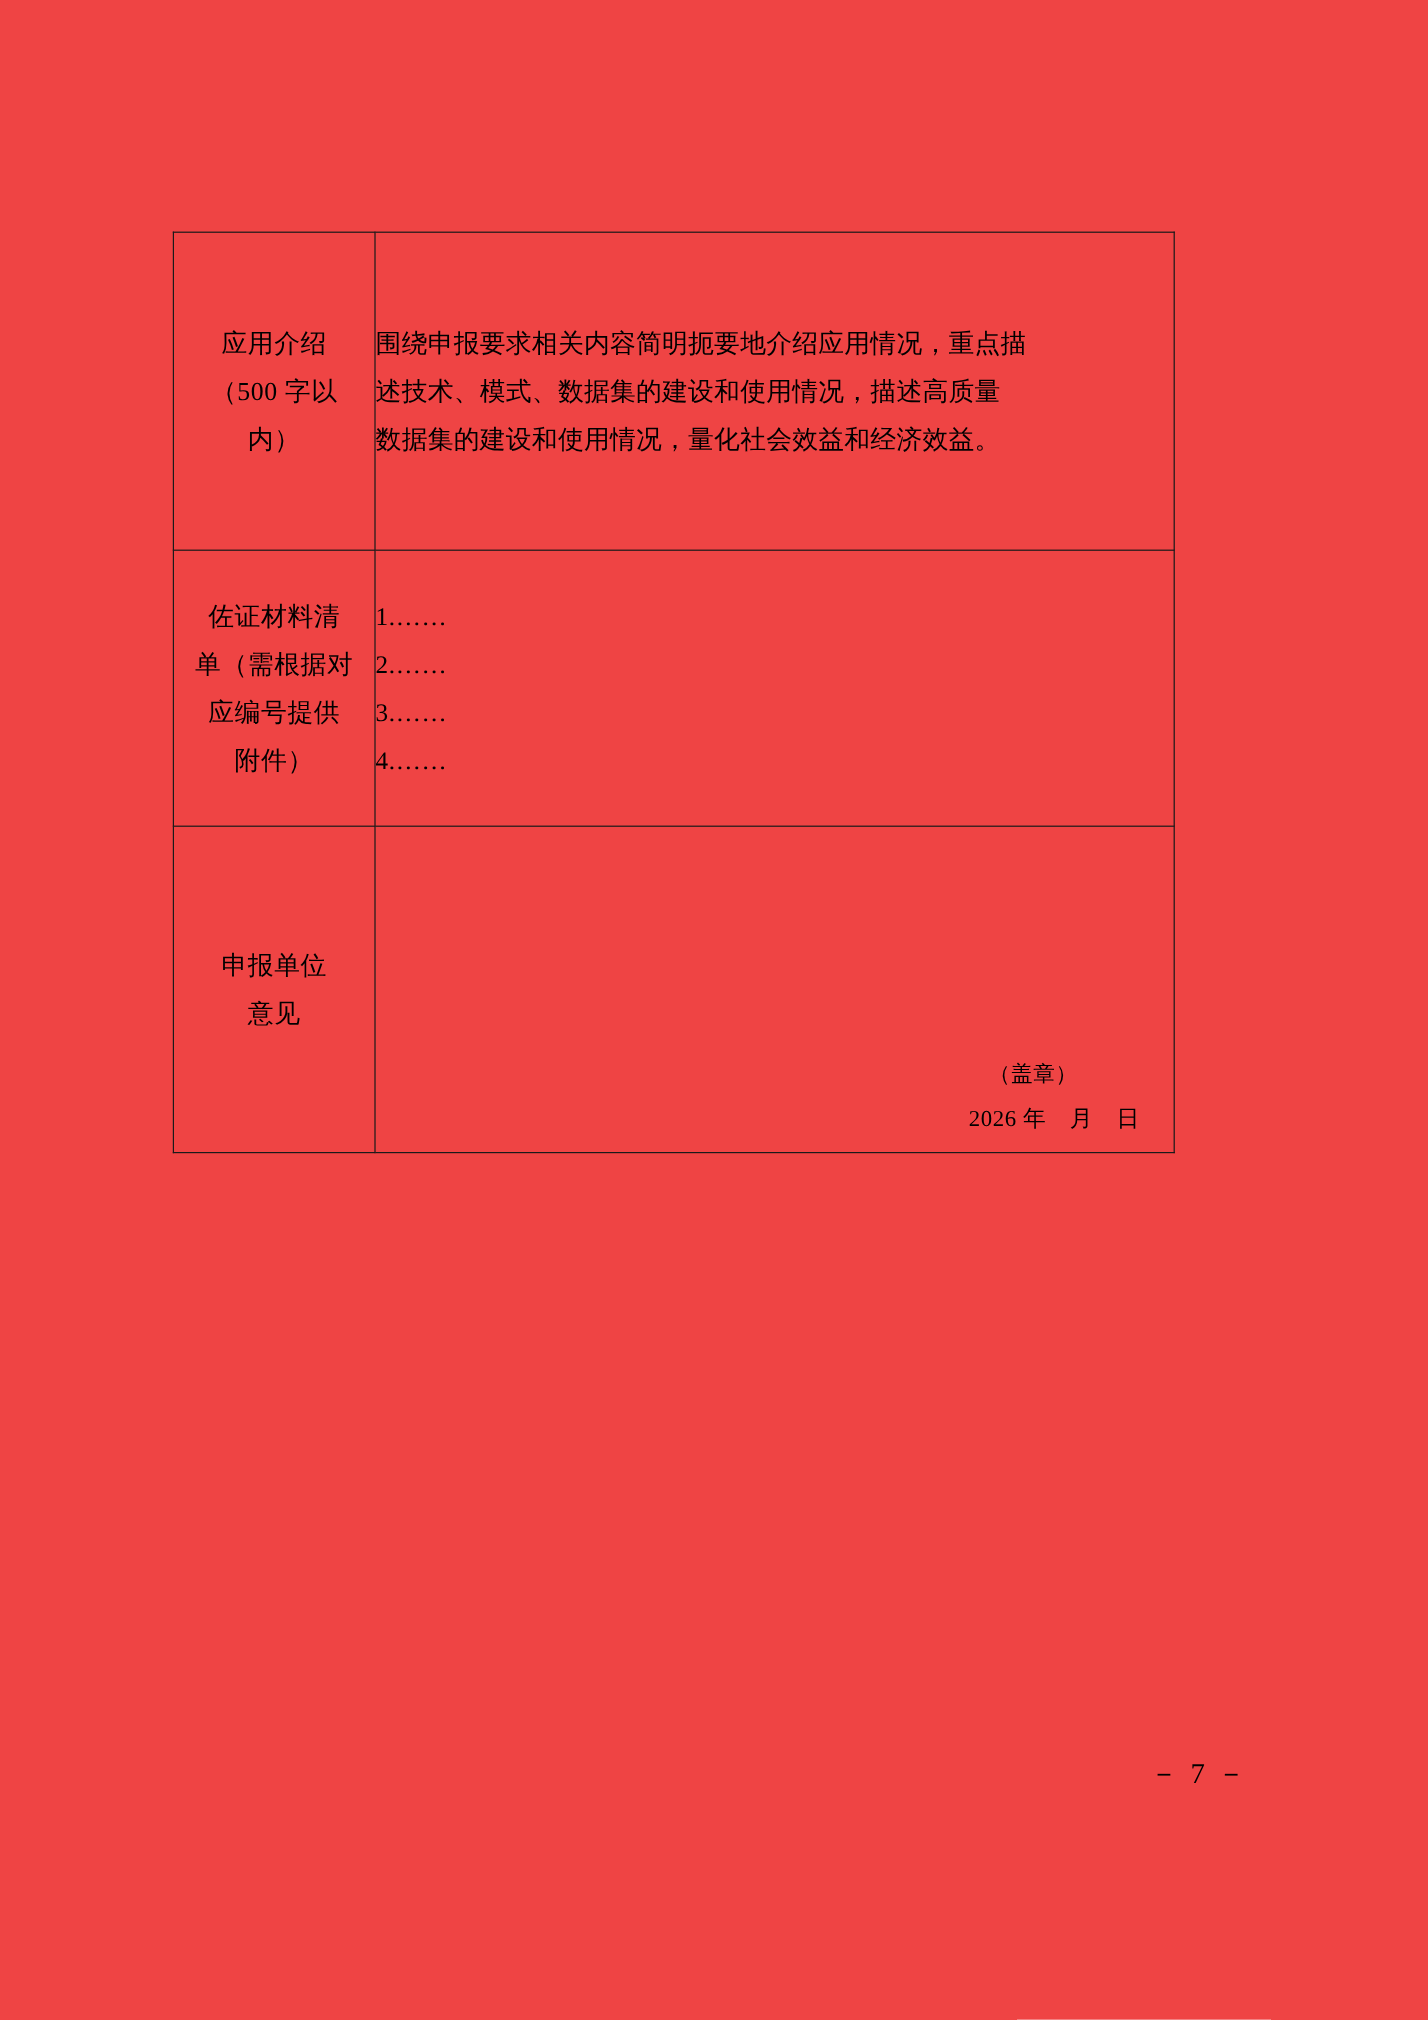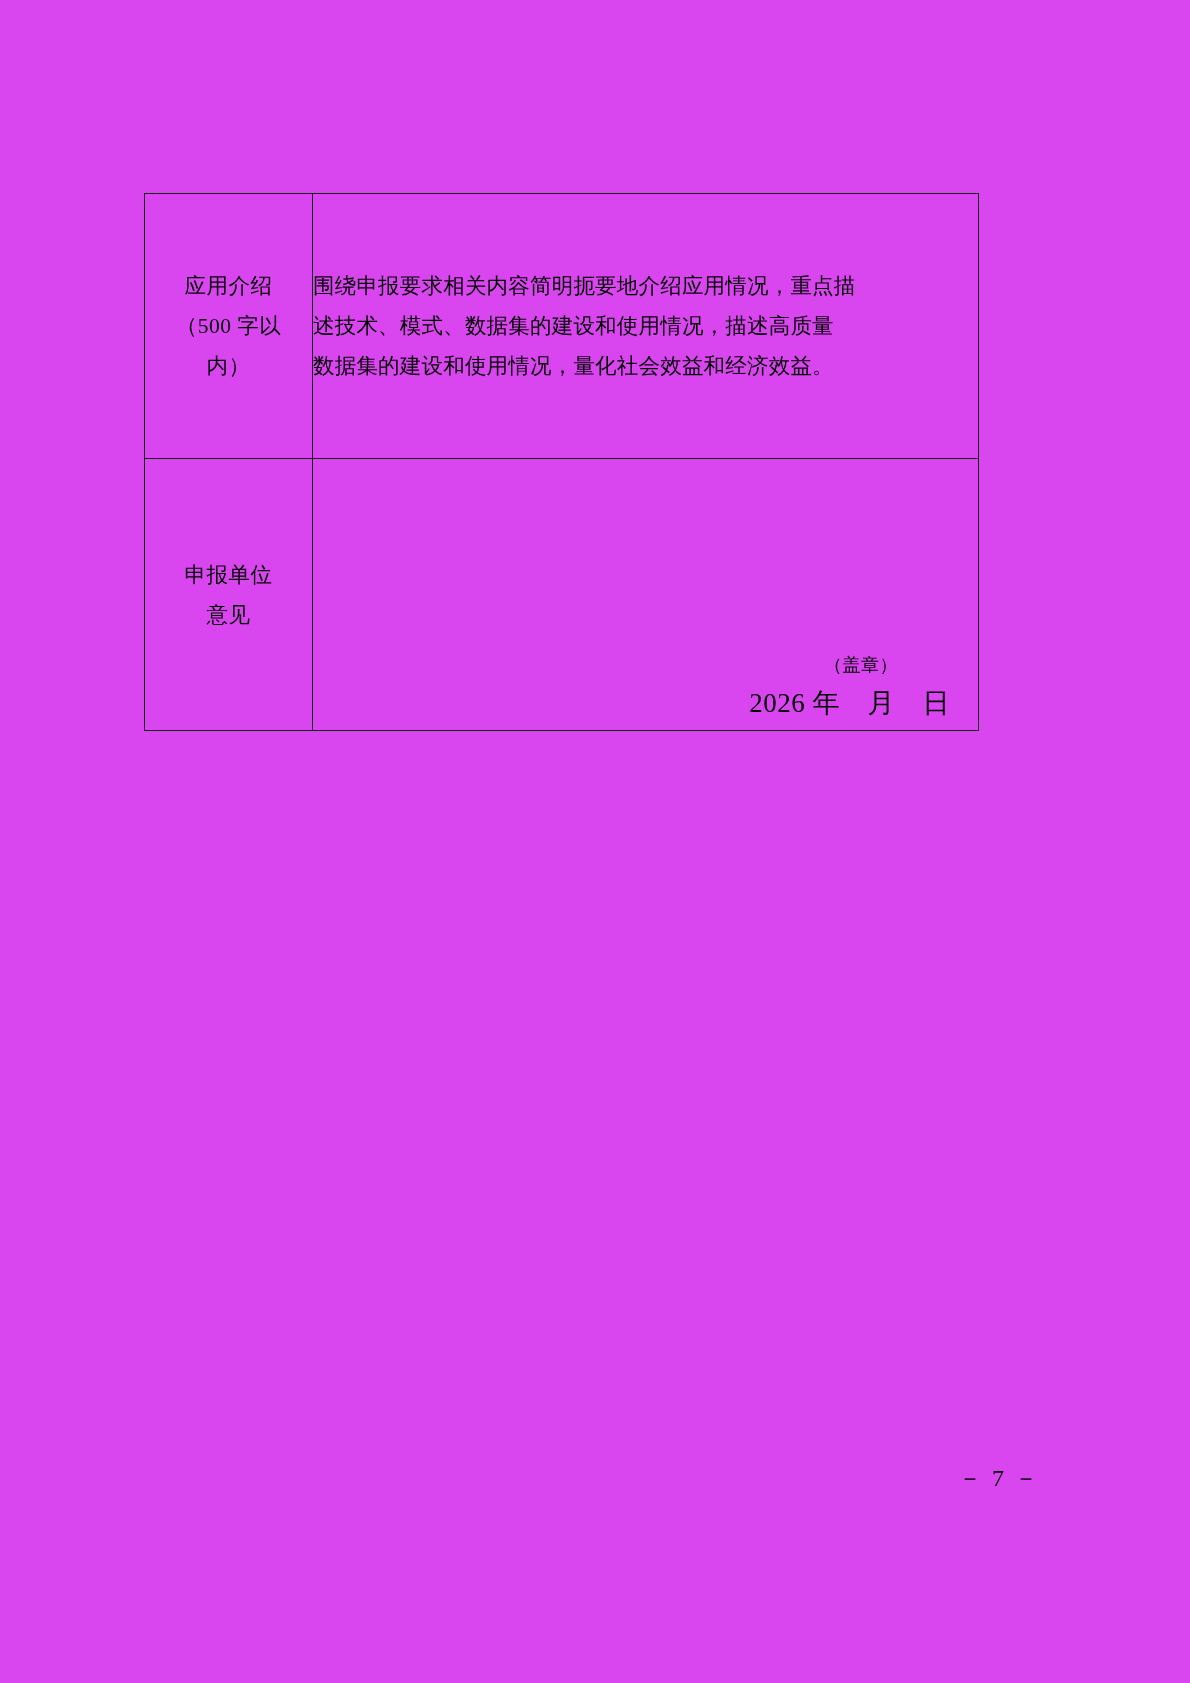--- a/index.html
+++ b/index.html
@@ -14,21 +14,21 @@
     font-family: "Liberation Serif", "DejaVu Serif", serif;
     color: #000000;
     overflow: hidden;
   }
 
   .page {
     position: absolute;
     left: 0; top: 0;
     width: 1190px;
     height: 1683px;
-    background: #d946ef;
+    background: #ef4444;
   }
 
   
   .form-table {
     position: absolute;
     left: 144px;
     top: 193px;
     width: 834px;
     border-collapse: collapse;
     table-layout: fixed;
@@ -114,21 +114,21 @@
   }
   .sign-seal {
     display: block;
     font-size: 18px;
     line-height: 38px;
     padding-right: 62px;
     letter-spacing: 0.5px;
   }
   .sign-date {
     display: block;
-    font-size: 27px;
+    font-size: 19px;
     line-height: 38px;
     padding-right: 10px;
     letter-spacing: 0.5px;
     white-space: pre;
   }
 
   
   .page-number {
     position: absolute;
     right: 150px;
@@ -158,20 +158,36 @@
         </td>
         <td class="intro-body">
           <p class="intro-lines">
             <span class="ln">围绕申报要求相关内容简明扼要地介绍应用情况，重点描</span>
             <span class="ln">述技术、模式、数据集的建设和使用情况，描述高质量</span>
             <span class="ln">数据集的建设和使用情况，量化社会效益和经济效益。</span>
           </p>
         </td>
       </tr>
 
+      <tr class="row-evidence">
+        <td class="label-cell">
+          <span class="label-text">佐证材料清
+单（需根据对
+应编号提供
+附件）</span>
+        </td>
+        <td class="evidence-body">
+          <ul class="evidence-list">
+            <li>1.……</li>
+            <li>2.……</li>
+            <li>3.……</li>
+            <li>4.……</li>
+          </ul>
+        </td>
+      </tr>
 
       <tr class="row-op1">
         <td class="label-cell">
           <span class="label-text">申报单位
 意见</span>
         </td>
         <td class="opinion-body">
           <div class="sign-block">
             <span class="sign-seal">（盖章）</span>
             <span class="sign-date">2026 年　月　日</span>

